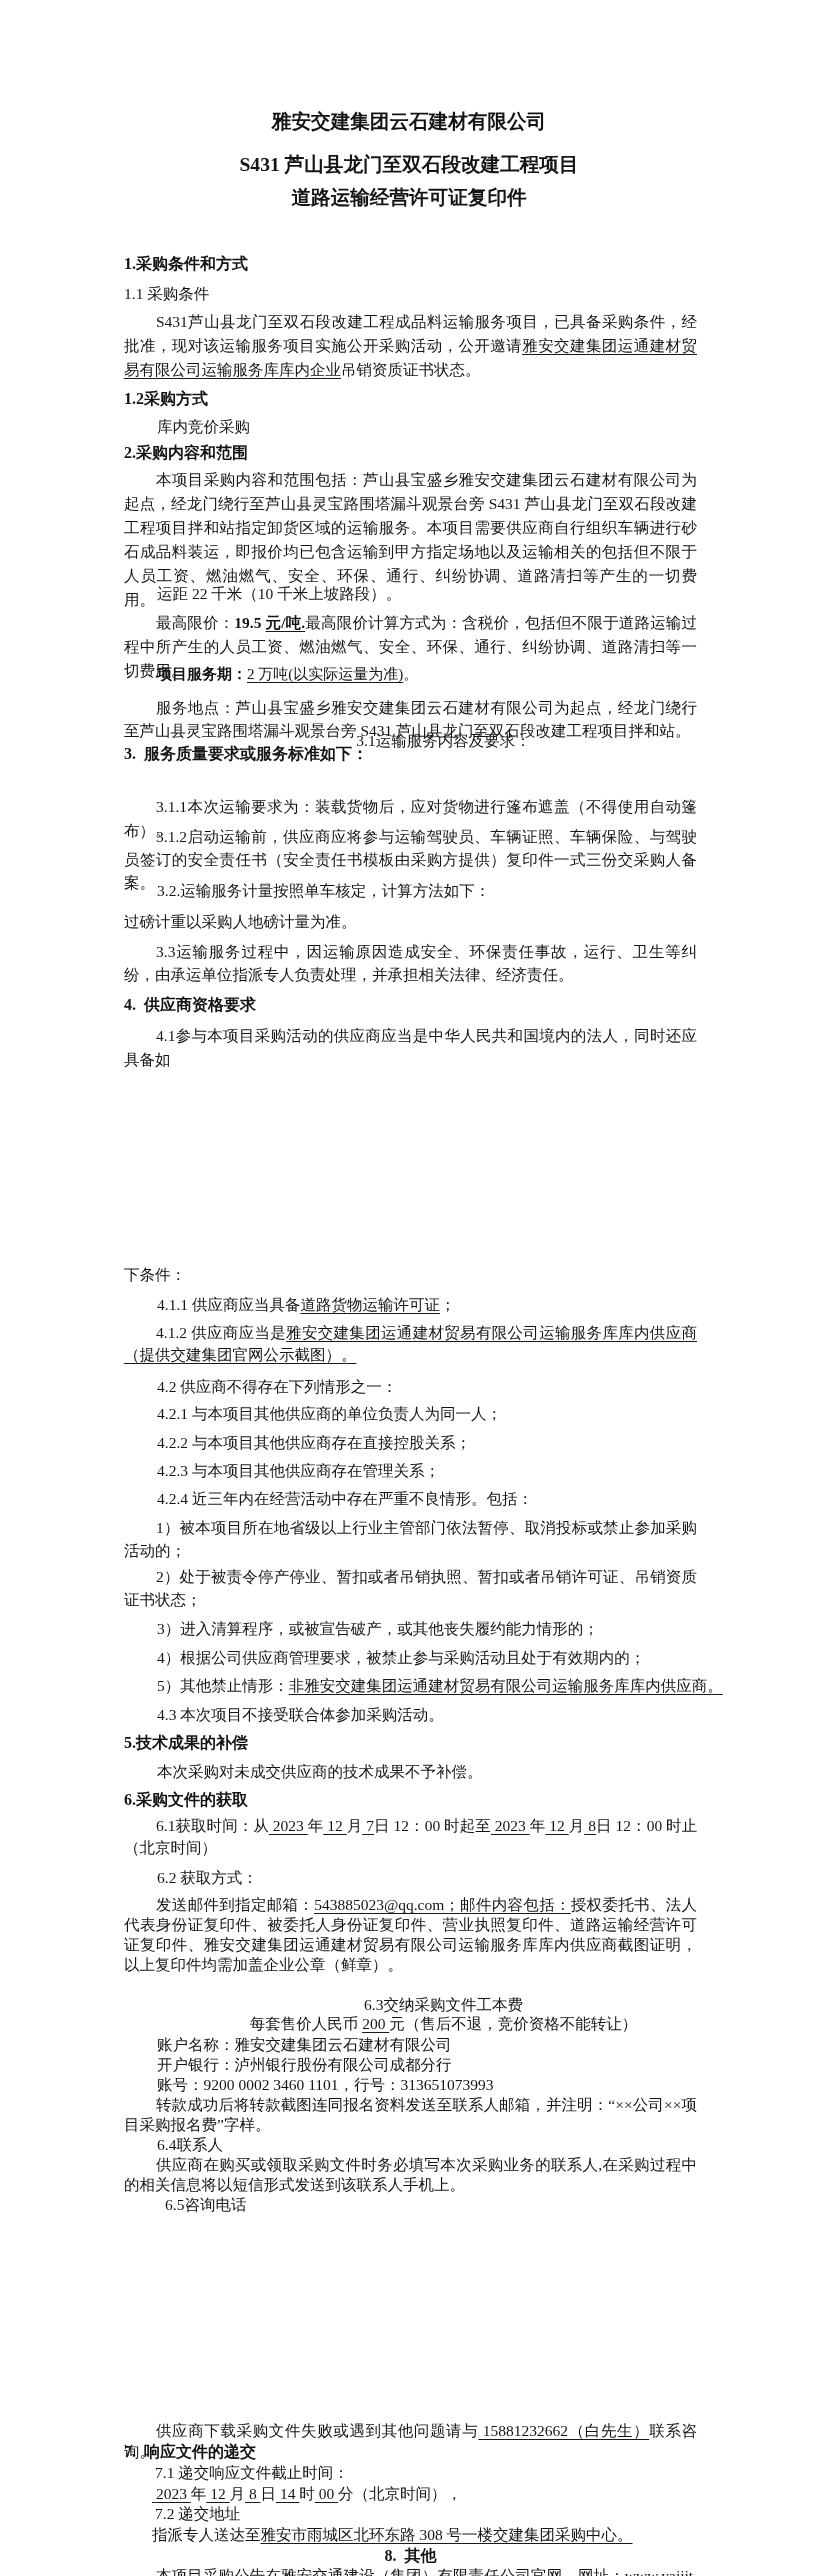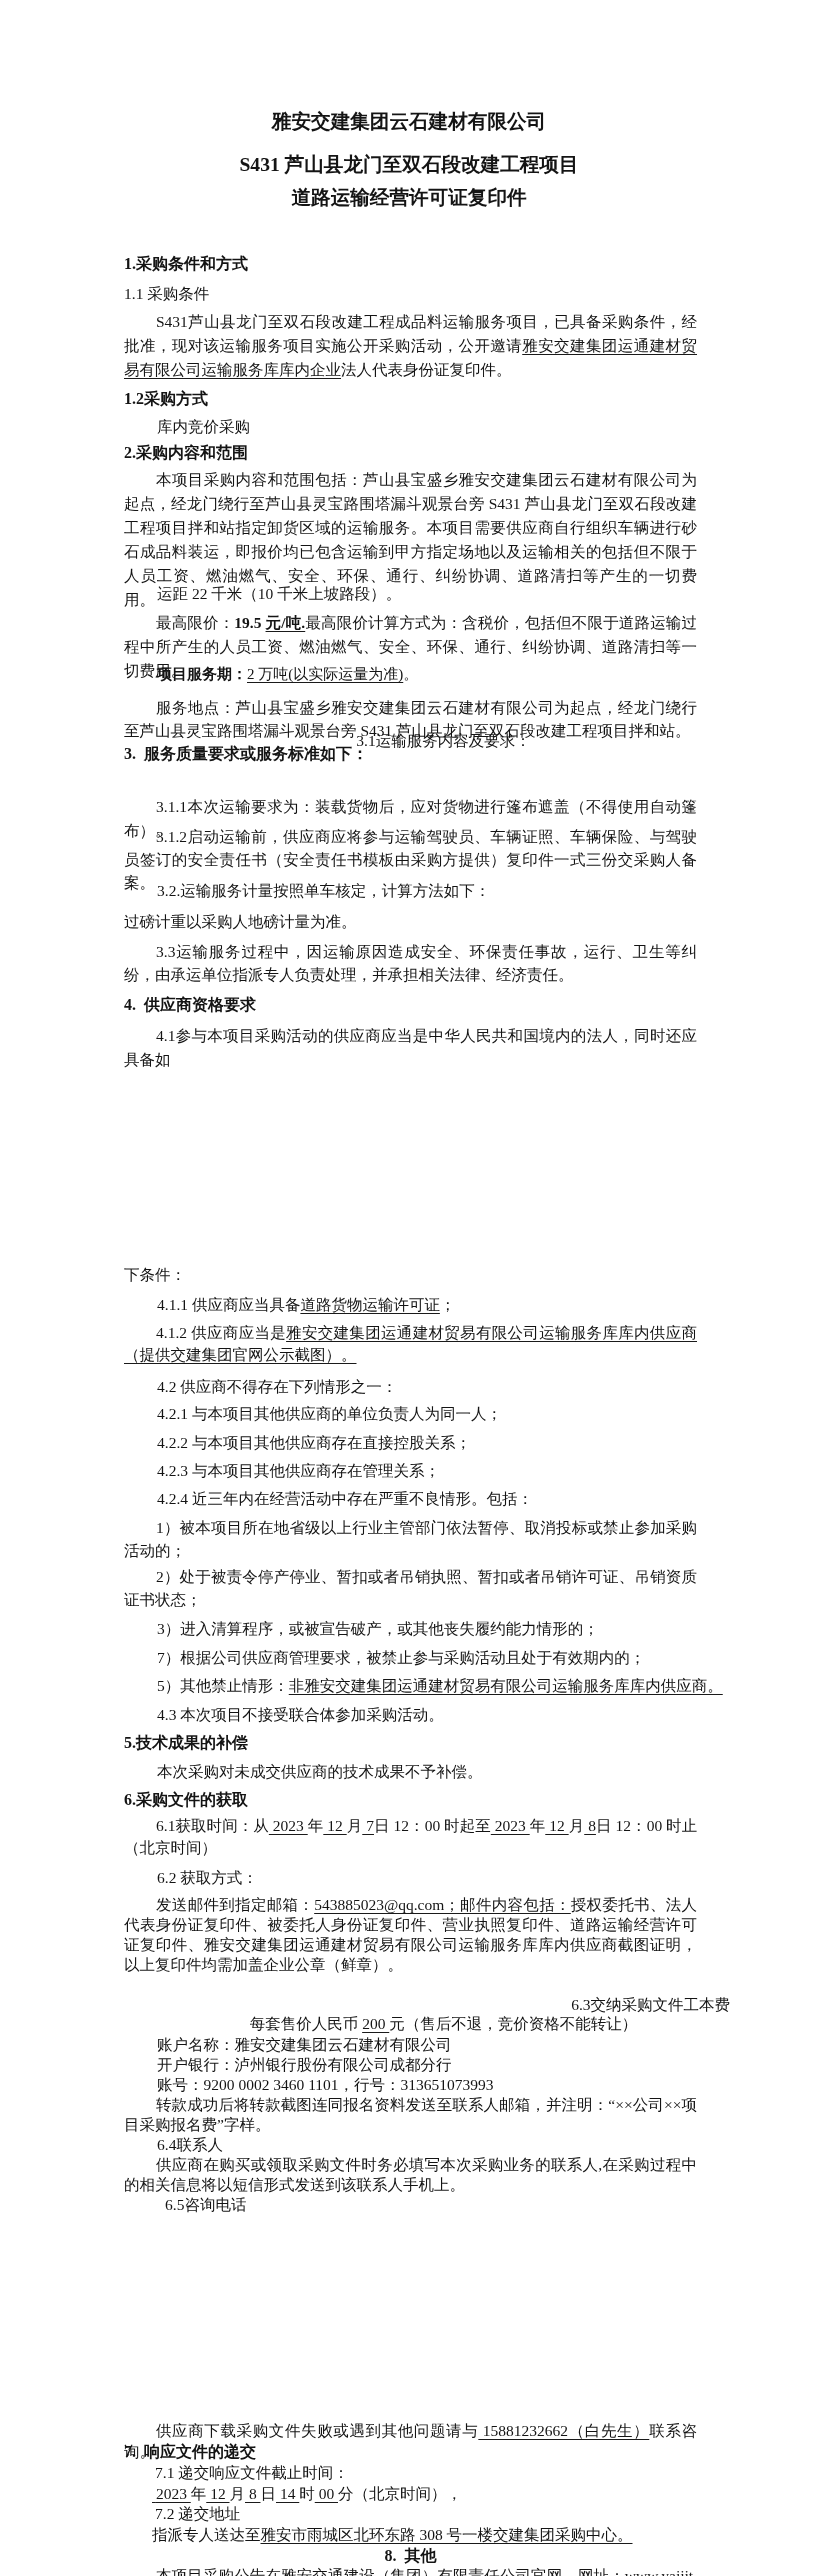--- a/index.html
+++ b/index.html
@@ -24,21 +24,21 @@
 <body>
 
 <div class="page">
 
   <div id="blocks">
       <div class="blk" style="top: 109px; left: 0px; width: 818px; text-align: center; font-size: 19.6px; line-height: 25px; font-weight: bold;"><span>雅安交建集团云石建材有限公司</span></div>
       <div class="blk" style="top: 152px; left: 0px; width: 818px; text-align: center; font-size: 19.6px; line-height: 25px; font-weight: bold;"><span>S431 芦山县龙门至双石段改建工程项目</span></div>
       <div class="blk" style="top: 185px; left: 0px; width: 818px; text-align: center; font-size: 19.6px; line-height: 25px; font-weight: bold;"><span>道路运输经营许可证复印件</span></div>
       <div class="blk" style="top: 252px; left: 124px; width: 573px; text-align: left; font-size: 16px; line-height: 24px; font-weight: bold;"><span>1.采购条件和方式</span></div>
       <div class="blk" style="top: 282px; left: 124px; width: 573px; text-align: left; font-size: 15.5px; line-height: 24px;"><span>1.1 采购条件</span></div>
-      <div class="blk" style="top: 310px; left: 124px; width: 573px; text-align: justify; font-size: 15.5px; line-height: 24px; text-indent: 32px;"><span>S431芦山县龙门至双石段改建工程成品料运输服务项目，已具备采购条件，经批准，现对该运输服务项目实施公开采购活动，公开邀请</span><span class="u">雅安交建集团运通建材贸易有限公司运输服务库库内企业</span><span>法人代表身份证复印件。</span></div>
+      <div class="blk" style="top: 310px; left: 124px; width: 573px; text-align: justify; font-size: 15.5px; line-height: 24px; text-indent: 32px;"><span>S431芦山县龙门至双石段改建工程成品料运输服务项目，已具备采购条件，经批准，现对该运输服务项目实施公开采购活动，公开邀请</span><span class="u">雅安交建集团运通建材贸易有限公司运输服务库库内企业</span><span>吊销资质证书状态。</span></div>
       <div class="blk" style="top: 387px; left: 124px; width: 573px; text-align: left; font-size: 16px; line-height: 24px; font-weight: bold;"><span>1.2采购方式</span></div>
       <div class="blk" style="top: 415px; left: 157px; width: 573px; text-align: left; font-size: 15.5px; line-height: 24px;"><span>库内竞价采购</span></div>
       <div class="blk" style="top: 441px; left: 124px; width: 573px; text-align: left; font-size: 16px; line-height: 24px; font-weight: bold;"><span>2.采购内容和范围</span></div>
       <div class="blk" style="top: 468px; left: 124px; width: 573px; text-align: justify; font-size: 15.5px; line-height: 24px; text-indent: 32px;"><span>本项目采购内容和范围包括：芦山县宝盛乡雅安交建集团云石建材有限公司为起点，经龙门绕行至芦山县灵宝路围塔漏斗观景台旁 S431 芦山县龙门至双石段改建工程项目拌和站指定卸货区域的运输服务。本项目需要供应商自行组织车辆进行砂石成品料装运，即报价均已包含运输到甲方指定场地以及运输相关的包括但不限于人员工资、燃油燃气、安全、环保、通行、纠纷协调、道路清扫等产生的一切费用。</span></div>
       <div class="blk" style="top: 582px; left: 157px; width: 573px; text-align: left; font-size: 15.5px; line-height: 24px;"><span>运距 22 千米（10 千米上坡路段）。</span></div>
       <div class="blk" style="top: 611px; left: 124px; width: 573px; text-align: justify; font-size: 15.5px; line-height: 24px; text-indent: 32px;"><span style="font-weight: normal;">最高限价：</span><span style="font-weight: bold;">19.5 </span><span class="u" style="font-weight: bold;">元/吨.</span><span>最高限价计算方式为：含税价，包括但不限于道路运输过程中所产生的人员工资、燃油燃气、安全、环保、通行、纠纷协调、道路清扫等一切费用。</span></div>
       <div class="blk" style="top: 662px; left: 157px; width: 573px; text-align: left; font-size: 15px; line-height: 24px;"><span style="font-weight: bold;">项目服务期：</span><span class="u">2 万吨(以实际运量为准)</span><span>。</span></div>
       <div class="blk" style="top: 696px; left: 124px; width: 573px; text-align: justify; font-size: 15.5px; line-height: 23px; text-indent: 32px;"><span>服务地点：芦山县宝盛乡雅安交建集团云石建材有限公司为起点，经龙门绕行至芦山县灵宝路围塔漏斗观景台旁 S431 芦山县龙门至双石段改建工程项目拌和站。</span></div>
       <div class="blk" style="top: 742px; left: 124px; width: 573px; text-align: left; font-size: 16px; line-height: 24px; font-weight: bold;"><span>3.  服务质量要求或服务标准如下：</span></div>
       <div class="blk" style="top: 729px; left: 157px; width: 573px; text-align: center; font-size: 15.5px; line-height: 24px;"><span>3.1运输服务内容及要求：</span></div>
@@ -53,30 +53,30 @@
       <div class="blk" style="top: 1293px; left: 157px; width: 573px; text-align: left; font-size: 15.5px; line-height: 24px;"><span>4.1.1 供应商应当具备</span><span class="u">道路货物运输许可证</span><span>；</span></div>
       <div class="blk" style="top: 1322px; left: 124px; width: 573px; text-align: justify; font-size: 15.5px; line-height: 21.6px; text-indent: 32px;"><span>4.1.2 供应商应当是</span><span class="u">雅安交建集团运通建材贸易有限公司运输服务库库内供应商（提供交建集团官网公示截图）。</span></div>
       <div class="blk" style="top: 1375px; left: 157px; width: 573px; text-align: left; font-size: 15.5px; line-height: 24px;"><span>4.2 供应商不得存在下列情形之一：</span></div>
       <div class="blk" style="top: 1402px; left: 157px; width: 573px; text-align: left; font-size: 15.5px; line-height: 24px;"><span>4.2.1 与本项目其他供应商的单位负责人为同一人；</span></div>
       <div class="blk" style="top: 1431px; left: 157px; width: 573px; text-align: left; font-size: 15.5px; line-height: 24px;"><span>4.2.2 与本项目其他供应商存在直接控股关系；</span></div>
       <div class="blk" style="top: 1459px; left: 157px; width: 573px; text-align: left; font-size: 15.5px; line-height: 24px;"><span>4.2.3 与本项目其他供应商存在管理关系；</span></div>
       <div class="blk" style="top: 1487px; left: 157px; width: 573px; text-align: left; font-size: 15.5px; line-height: 24px;"><span>4.2.4 近三年内在经营活动中存在严重不良情形。包括：</span></div>
       <div class="blk" style="top: 1516px; left: 124px; width: 573px; text-align: justify; font-size: 15.5px; line-height: 23px; text-indent: 32px;"><span>1）被本项目所在地省级以上行业主管部门依法暂停、取消投标或禁止参加采购活动的；</span></div>
       <div class="blk" style="top: 1565px; left: 124px; width: 573px; text-align: justify; font-size: 15.5px; line-height: 23px; text-indent: 32px;"><span>2）处于被责令停产停业、暂扣或者吊销执照、暂扣或者吊销许可证、吊销资质证书状态；</span></div>
       <div class="blk" style="top: 1617px; left: 157px; width: 573px; text-align: left; font-size: 15.5px; line-height: 24px;"><span>3）进入清算程序，或被宣告破产，或其他丧失履约能力情形的；</span></div>
-      <div class="blk" style="top: 1646px; left: 157px; width: 573px; text-align: left; font-size: 15.5px; line-height: 24px;"><span>7）根据公司供应商管理要求，被禁止参与采购活动且处于有效期内的；</span></div>
+      <div class="blk" style="top: 1646px; left: 157px; width: 573px; text-align: left; font-size: 15.5px; line-height: 24px;"><span>4）根据公司供应商管理要求，被禁止参与采购活动且处于有效期内的；</span></div>
       <div class="blk" style="top: 1674px; left: 157px; width: 573px; text-align: left; font-size: 15.5px; line-height: 24px;"><span>5）其他禁止情形：</span><span class="u">非雅安交建集团运通建材贸易有限公司运输服务库库内供应商。</span></div>
       <div class="blk" style="top: 1703px; left: 157px; width: 573px; text-align: left; font-size: 15.5px; line-height: 24px;"><span>4.3 本次项目不接受联合体参加采购活动。</span></div>
       <div class="blk" style="top: 1731px; left: 124px; width: 573px; text-align: left; font-size: 16px; line-height: 24px; font-weight: bold;"><span>5.技术成果的补偿</span></div>
       <div class="blk" style="top: 1760px; left: 157px; width: 573px; text-align: left; font-size: 15.5px; line-height: 24px;"><span>本次采购对未成交供应商的技术成果不予补偿。</span></div>
       <div class="blk" style="top: 1788px; left: 124px; width: 573px; text-align: left; font-size: 16px; line-height: 24px; font-weight: bold;"><span>6.采购文件的获取</span></div>
       <div class="blk" style="top: 1815px; left: 124px; width: 573px; text-align: justify; font-size: 15.5px; line-height: 21.6px; text-indent: 32px;"><span>6.1获取时间：从</span><span class="u"> 2023 </span><span>年</span><span class="u"> 12 </span><span>月</span><span class="u"> 7</span><span>日 12：00 时起至</span><span class="u"> 2023 </span><span>年</span><span class="u"> 12 </span><span>月</span><span class="u"> 8</span><span>日 12：00 时止（北京时间）</span></div>
       <div class="blk" style="top: 1866px; left: 157px; width: 573px; text-align: left; font-size: 15.5px; line-height: 24px;"><span>6.2 获取方式：</span></div>
       <div class="blk" style="top: 1895px; left: 124px; width: 573px; text-align: justify; font-size: 15.5px; line-height: 20px; text-indent: 32px;"><span>发送邮件到指定邮箱：</span><span class="u">543885023@qq.com；邮件内容包括：</span><span>授权委托书、法人代表身份证复印件、被委托人身份证复印件、营业执照复印件、道路运输经营许可证复印件、雅安交建集团运通建材贸易有限公司运输服务库库内供应商截图证明，以上复印件均需加盖企业公章（鲜章）。</span></div>
-      <div class="blk" style="top: 1995px; left: 157px; width: 573px; text-align: right; font-size: 15.5px; line-height: 20px;"><span>6.3交纳采购文件工本费</span></div>
+      <div class="blk" style="top: 1995px; left: 157px; width: 573px; text-align: center; font-size: 15.5px; line-height: 20px;"><span>6.3交纳采购文件工本费</span></div>
       <div class="blk" style="top: 2014px; left: 157px; width: 573px; text-align: center; font-size: 15.5px; line-height: 20px;"><span>每套售价人民币 </span><span class="u">200 </span><span>元（售后不退，竞价资格不能转让）</span></div>
       <div class="blk" style="top: 2035px; left: 157px; width: 573px; text-align: left; font-size: 15.5px; line-height: 20px;"><span>账户名称：雅安交建集团云石建材有限公司</span></div>
       <div class="blk" style="top: 2055px; left: 157px; width: 573px; text-align: left; font-size: 15.5px; line-height: 20px;"><span>开户银行：泸州银行股份有限公司成都分行</span></div>
       <div class="blk" style="top: 2075px; left: 157px; width: 573px; text-align: left; font-size: 15.5px; line-height: 20px;"><span>账号：9200 0002 3460 1101，行号：313651073993</span></div>
       <div class="blk" style="top: 2095px; left: 124px; width: 573px; text-align: justify; font-size: 15.5px; line-height: 20px; text-indent: 32px;"><span>转款成功后将转款截图连同报名资料发送至联系人邮箱，并注明：“××公司××项目采购报名费”字样。</span></div>
       <div class="blk" style="top: 2135px; left: 157px; width: 573px; text-align: left; font-size: 15.5px; line-height: 20px;"><span>6.4联系人</span></div>
       <div class="blk" style="top: 2155px; left: 124px; width: 573px; text-align: justify; font-size: 15.5px; line-height: 20px; text-indent: 32px;"><span>供应商在购买或领取采购文件时务必填写本次采购业务的联系人,在采购过程中的相关信息将以短信形式发送到该联系人手机上。</span></div>
       <div class="blk" style="top: 2195px; left: 165px; width: 573px; text-align: left; font-size: 15.5px; line-height: 20px;"><span>6.5咨询电话</span></div>
       <div class="blk" style="top: 2421px; left: 124px; width: 573px; text-align: justify; font-size: 15.5px; line-height: 20.6px; text-indent: 32px;"><span>供应商下载采购文件失败或遇到其他问题请与</span><span class="u"> 15881232662（白先生）</span><span>联系咨询。</span></div>
       <div class="blk" style="top: 2442px; left: 124px; width: 573px; text-align: left; font-size: 16px; line-height: 20.6px; font-weight: bold;"><span>7.  响应文件的递交</span></div>

